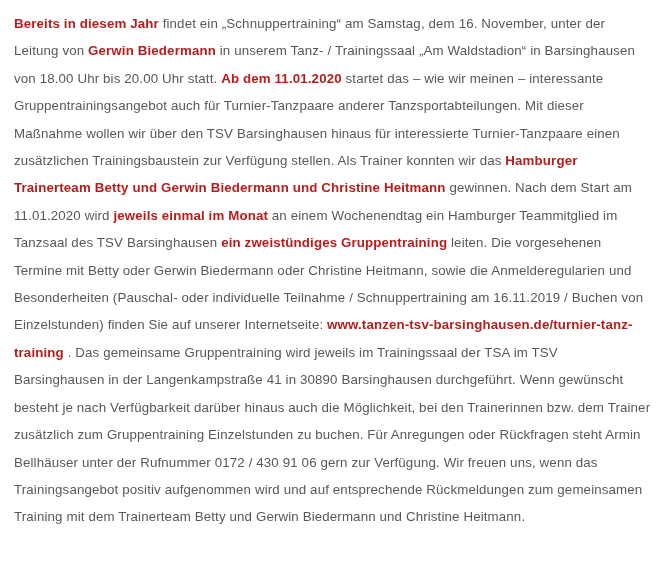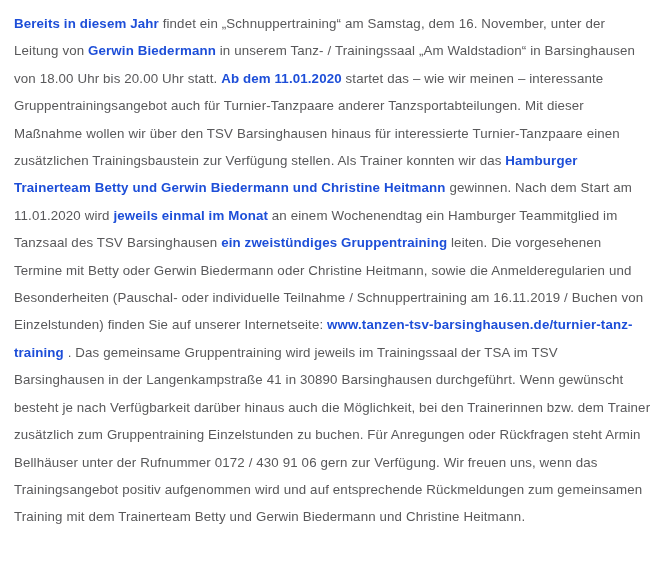--- a/index.html
+++ b/index.html
@@ -22,21 +22,21 @@
     margin: 0;
     color: #58585a;
     font-size: 13.3px;
     line-height: 27.4px;
     text-align: left;
     font-weight: normal;
     letter-spacing: 0.01em;
   }
   .b {
     font-weight: bold;
-    color: #1d4ed8;
+    color: #b91c1c;
   }
   .para .b { font-weight: bold; }
 </style>
 </head>
 <body>
 
 <div id="article">
   <p class="para" id="paragraph"><span class="b">Bereits in diesem Jahr</span><span> findet ein „Schnuppertraining“ am Samstag, dem 16. November, unter der Leitung von </span><span class="b">Gerwin Biedermann</span><span> in unserem Tanz- / Trainingssaal „Am Waldstadion“ in Barsinghausen von 18.00 Uhr bis 20.00 Uhr statt. </span><span class="b">Ab dem 11.01.2020</span><span> startet das – wie wir meinen – interessante Gruppentrainingsangebot auch für Turnier-Tanzpaare anderer Tanzsportabteilungen. Mit dieser Maßnahme wollen wir über den TSV Barsinghausen hinaus für interessierte Turnier-Tanzpaare einen zusätzlichen Trainingsbaustein zur Verfügung stellen. Als Trainer konnten wir das </span><span class="b">Hamburger Trainerteam Betty und Gerwin Biedermann und Christine Heitmann</span><span> gewinnen. Nach dem Start am 11.01.2020 wird </span><span class="b">jeweils einmal im Monat</span><span> an einem Wochenendtag ein Hamburger Teammitglied im Tanzsaal des TSV Barsinghausen </span><span class="b">ein zweistündiges Gruppentraining</span><span> leiten. Die vorgesehenen Termine mit Betty oder Gerwin Biedermann oder Christine Heitmann, sowie die Anmelderegularien und Besonderheiten (Pauschal- oder individuelle Teilnahme / Schnuppertraining am 16.11.2019 / Buchen von Einzelstunden) finden Sie auf unserer Internetseite: </span><span class="b">www.tanzen-tsv-barsinghausen.de/turnier-tanz-training</span><span> . Das gemeinsame Gruppentraining wird jeweils im Trainingssaal der TSA im TSV Barsinghausen in der Langenkampstraße 41 in 30890 Barsinghausen durchgeführt. Wenn gewünscht besteht je nach Verfügbarkeit darüber hinaus auch die Möglichkeit, bei den Trainerinnen bzw. dem Trainer zusätzlich zum Gruppentraining Einzelstunden zu buchen. Für Anregungen oder Rückfragen steht Armin Bellhäuser unter der Rufnummer 0172 / 430 91 06 gern zur Verfügung. Wir freuen uns, wenn das Trainingsangebot positiv aufgenommen wird und auf entsprechende Rückmeldungen zum gemeinsamen Training mit dem Trainerteam Betty und Gerwin Biedermann und Christine Heitmann.</span></p>
 </div>
 

